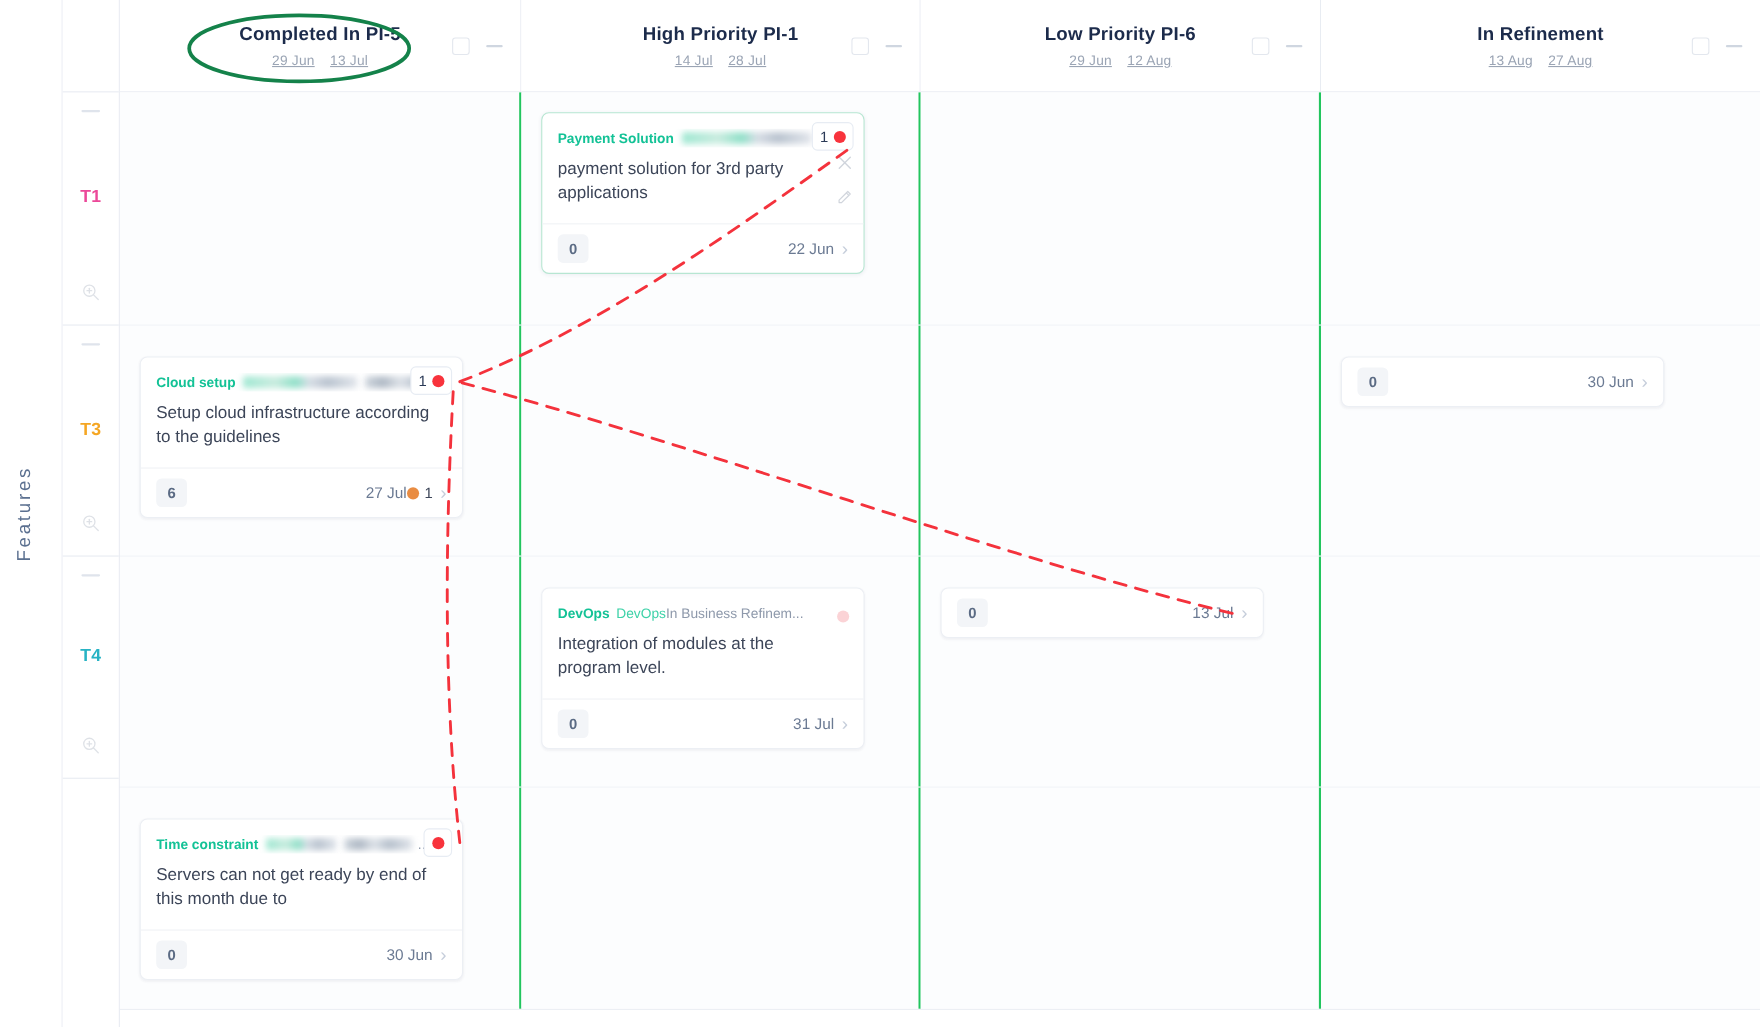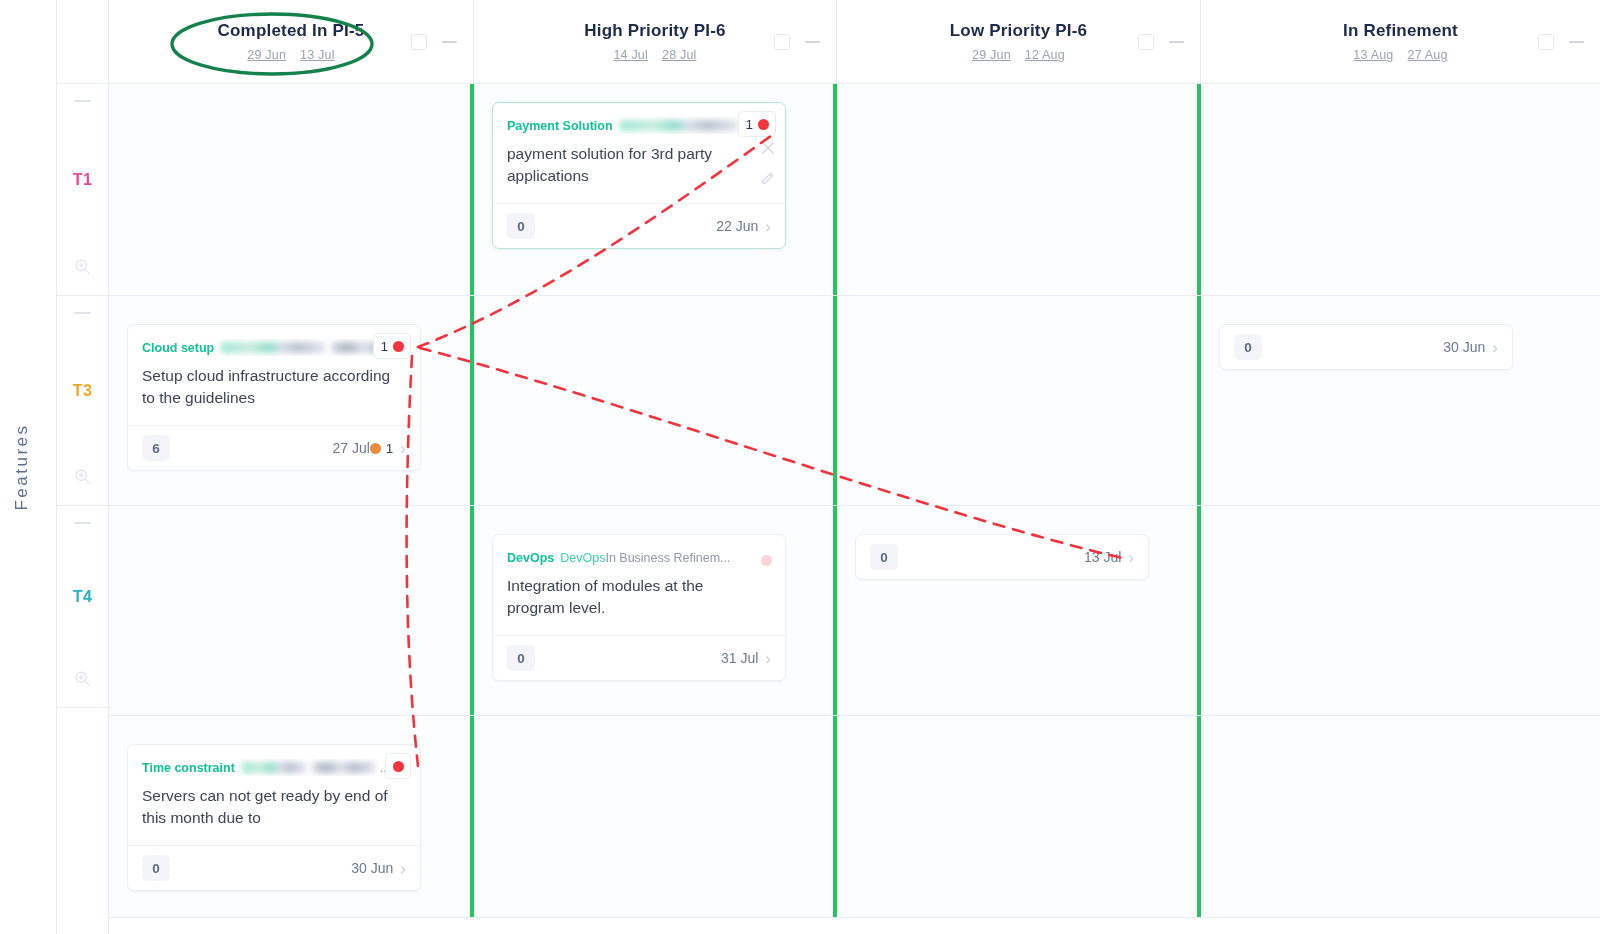--- a/index.html
+++ b/index.html
@@ -118,21 +118,21 @@
   }
 
   
   .grid {
     position: absolute;
     left: 109px; top: 84px;
     width: 1491px; height: 850px;
   }
   .grid-row { display: flex; border-bottom: 1px solid #e8ecf2; }
   .grid-cell {
-    border-right: 4px solid #22c55e;
+    border-right: 2px solid #22c55e;
     position: relative;
     padding: 18px 18px;
     background: #fcfdfe;
   }
   .grid-cell:last-child { border-right: none; }
 
   
   .card {
     position: relative;
     background: #ffffff;
@@ -328,21 +328,21 @@
       <div class="col-dates">
         <span>29 Jun</span><span>13 Jul</span>
       </div>
       <div class="head-ctrls">
         <div class="chk"></div>
         <div class="minus"></div>
       </div>
     </div>
 
     <div class="col-head" style="width:363px">
-      <div class="col-title">High Priority PI-6</div>
+      <div class="col-title">High Priority PI-1</div>
       <div class="col-dates">
         <span>14 Jul</span><span>28 Jul</span>
       </div>
       <div class="head-ctrls">
         <div class="chk"></div>
         <div class="minus"></div>
       </div>
     </div>
 
     <div class="col-head" style="width:364px">

